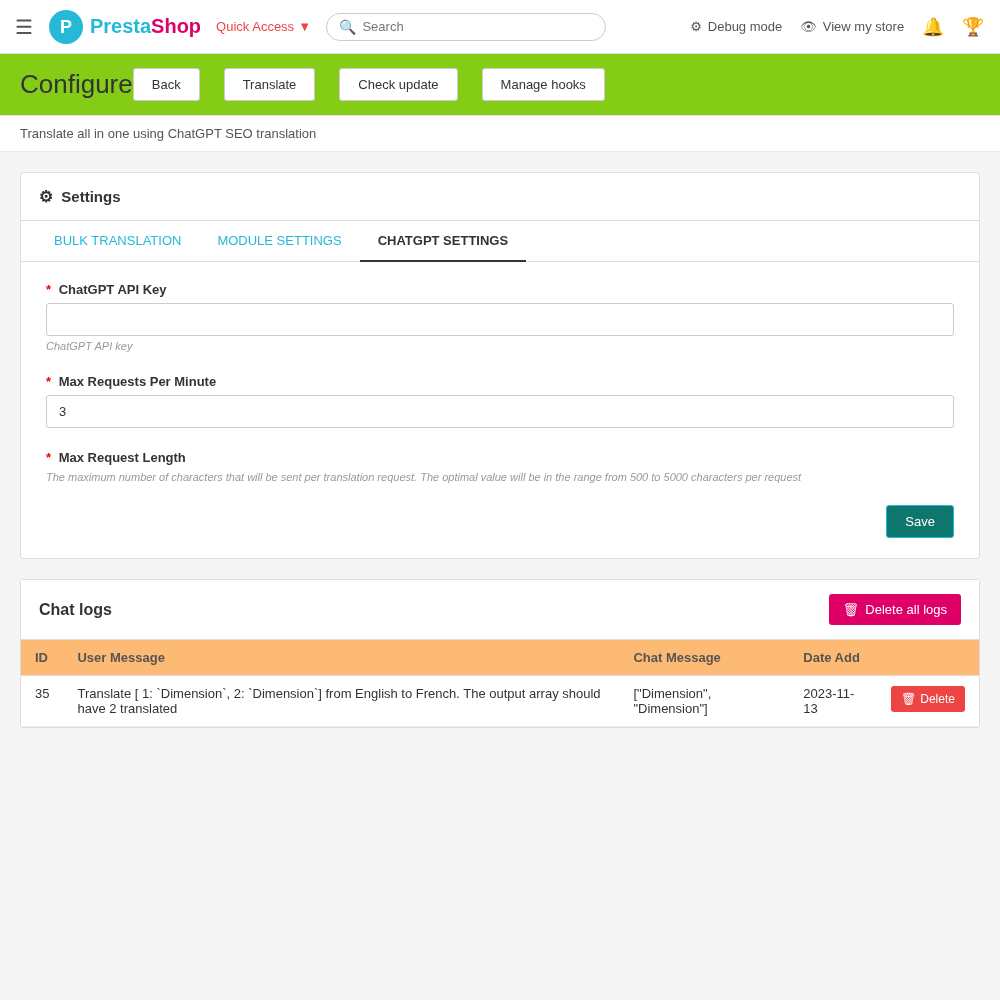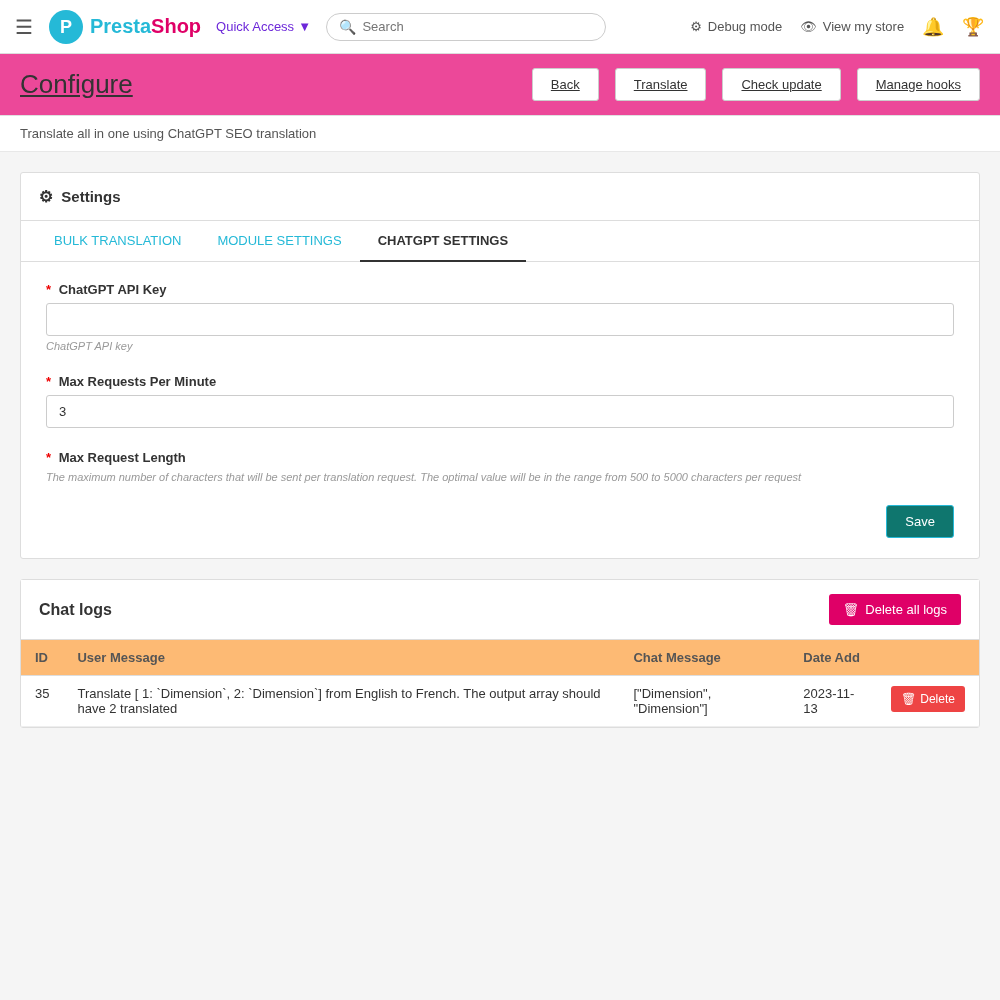--- a/index.html
+++ b/index.html
@@ -32,21 +32,21 @@
     .navbar-logo-text {
       font-size: 20px;
       font-weight: bold;
     }
     .navbar-logo-text span.presta { color: #25b9d7; }
     .navbar-logo-text span.shop { color: #df0067; }
     .navbar-quick-access {
       display: flex;
       align-items: center;
       gap: 4px;
-      color: #6d28d9;
+      color: #ef4444;
       cursor: pointer;
       font-size: 13px;
       white-space: nowrap;
     }
     .navbar-search {
       flex: 1;
       max-width: 280px;
       display: flex;
       align-items: center;
       border: 1px solid #ccc;
@@ -76,36 +76,34 @@
       color: #555;
       font-size: 13px;
     }
     .navbar-icon {
       font-size: 18px;
       color: #555;
     }
 
     
     .page-header {
-      background: #ec4899;
+      background: #84cc16;
       padding: 14px 20px;
       border-bottom: 1px solid #e0e0e0;
       display: flex;
       align-items: center;
-      justify-content: space-between;
-      text-decoration: underline;
     }
     .page-title {
       font-size: 26px;
       font-weight: 300;
       color: #333;
     }
     .page-header-actions {
       display: flex;
-      gap: 16px;
+      gap: 24px;
     }
     .btn {
       padding: 8px 18px;
       border: 1px solid #ccc;
       background: #fff;
       border-radius: 3px;
       cursor: pointer;
       font-size: 13px;
       color: #333;
     }

